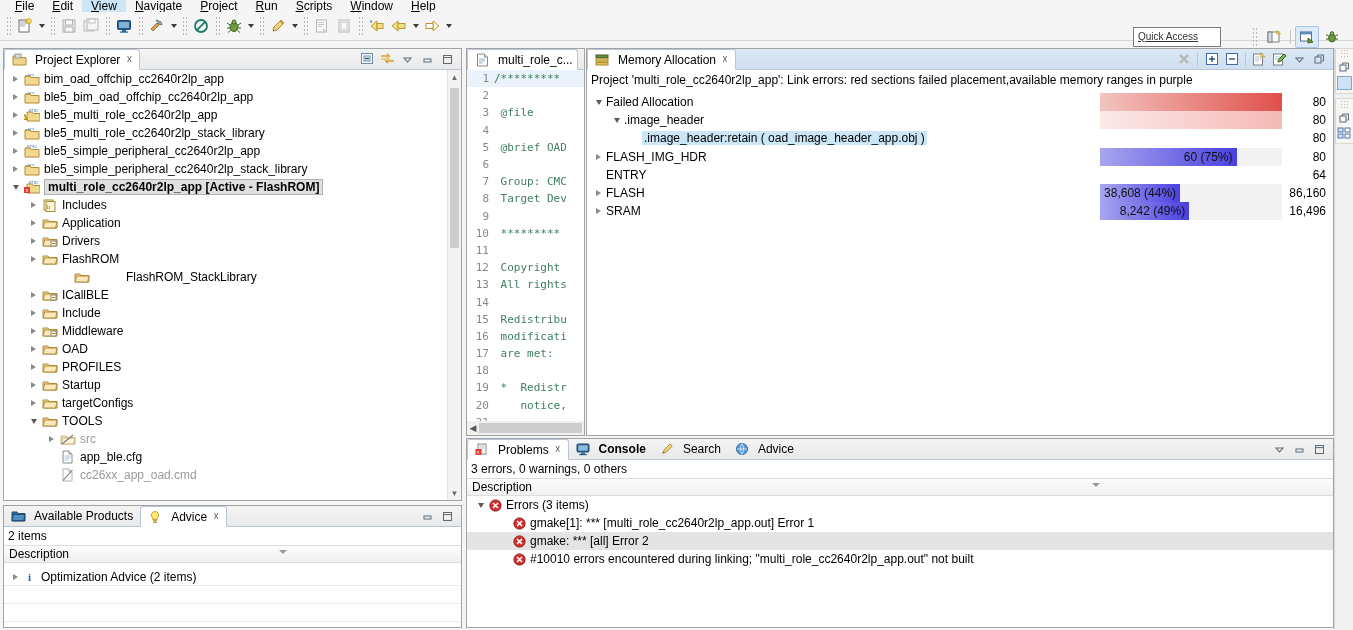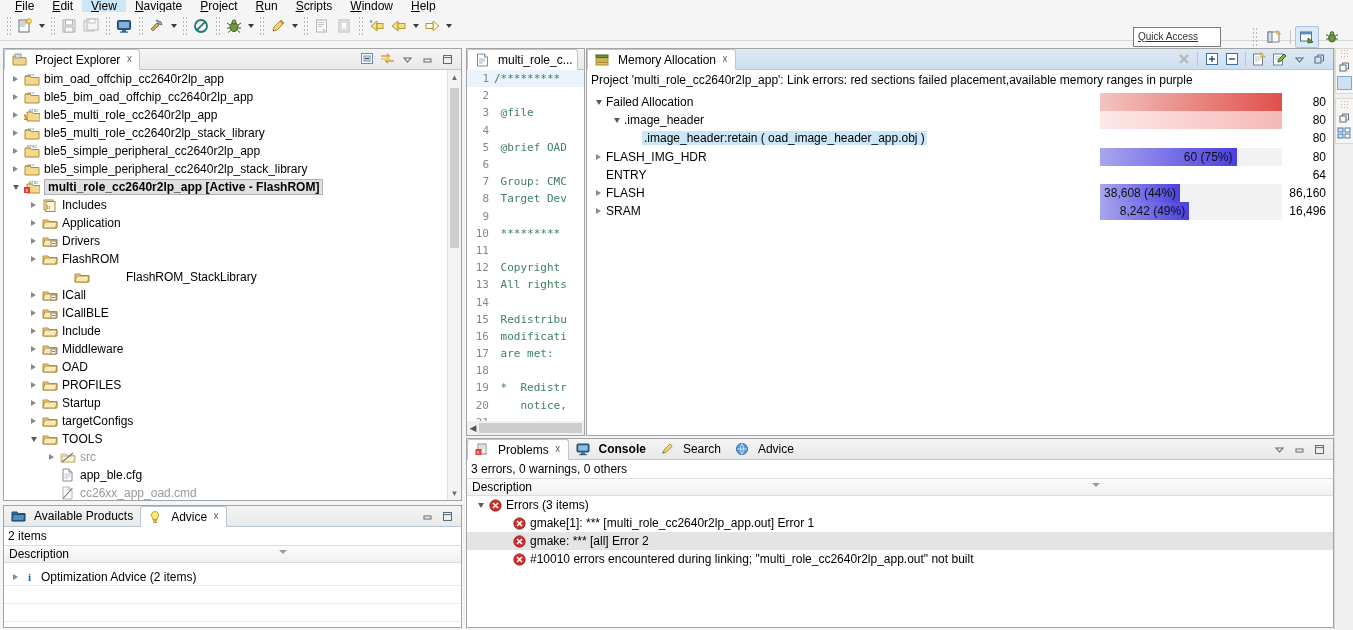--- a/index.html
+++ b/index.html
@@ -502,32 +502,20 @@
         <div class="tree-row" style="padding-left: 22px;">
           <span class="twisty r"></span>
           <span class="ico">
             <svg width="16" height="14" viewBox="0 0 16 14">
               <path d="M1 4h5l1.2 1.5H15V12H1z" fill="#f5d99a" stroke="#b08c36"></path>
               <path d="M2.5 6H15l-1.4 6H1.2z" fill="#fbe9bd" stroke="#b08c36"></path>
               <rect x="9" y="7" width="5" height="5" fill="#fff" stroke="#8a8a8a"></rect>
               <path d="M10 9.5h3" stroke="#b8860b"></path>
             </svg>
           </span>
-          <span class="lbl">ICall</span>
-        </div>
-        <div class="tree-row" style="padding-left: 22px;">
-          <span class="twisty r"></span>
-          <span class="ico">
-            <svg width="16" height="14" viewBox="0 0 16 14">
-              <path d="M1 4h5l1.2 1.5H15V12H1z" fill="#f5d99a" stroke="#b08c36"></path>
-              <path d="M2.5 6H15l-1.4 6H1.2z" fill="#fbe9bd" stroke="#b08c36"></path>
-              <rect x="9" y="7" width="5" height="5" fill="#fff" stroke="#8a8a8a"></rect>
-              <path d="M10 9.5h3" stroke="#b8860b"></path>
-            </svg>
-          </span>
           <span class="lbl">ICallBLE</span>
         </div>
         <div class="tree-row" style="padding-left: 22px;">
           <span class="twisty r"></span>
           <span class="ico">
             <svg width="16" height="14" viewBox="0 0 16 14">
               <path d="M1 4h5l1.2 1.5H15V12H1z" fill="#f5d99a" stroke="#b08c36"></path>
               <path d="M2.5 6H15l-1.4 6H1.2z" fill="#fbe9bd" stroke="#b08c36"></path>
             </svg>
           </span>

